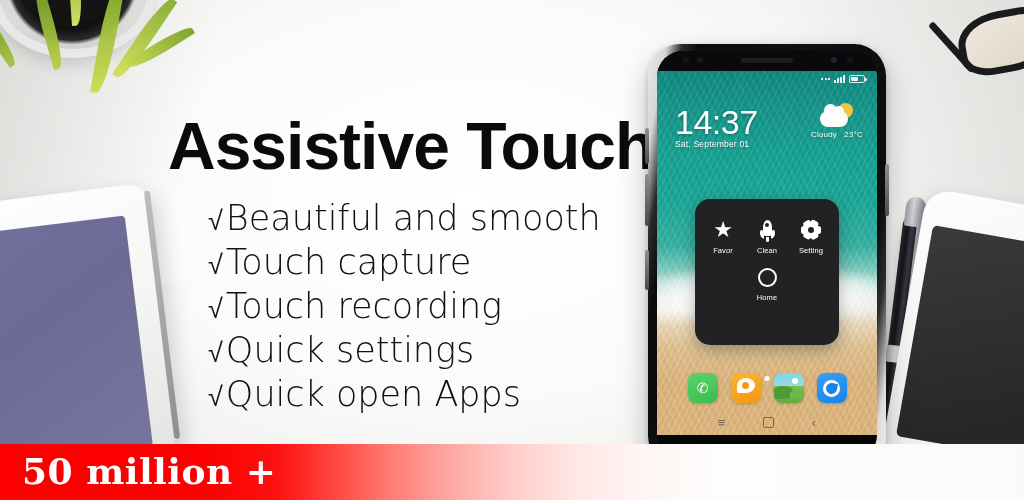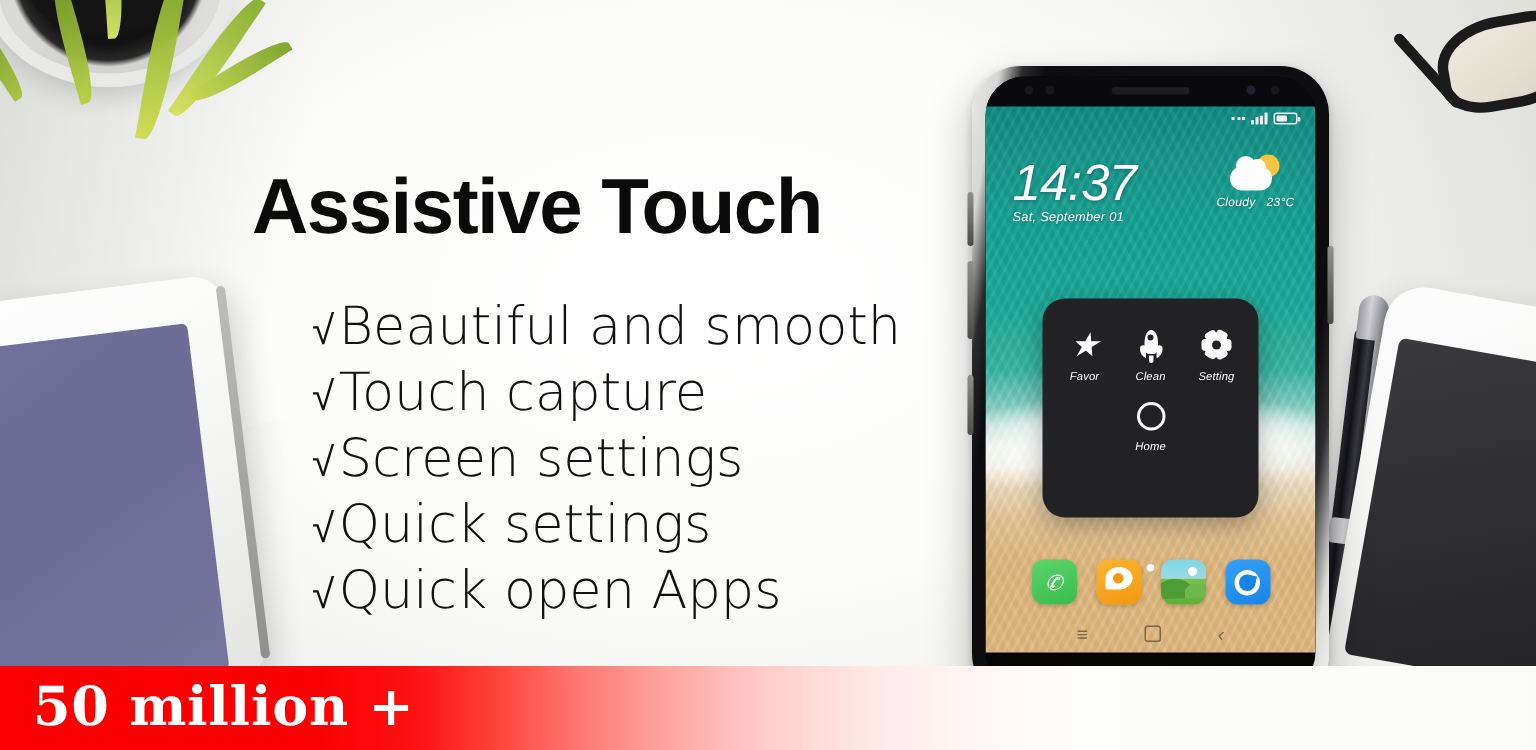--- a/index.html
+++ b/index.html
@@ -133,21 +133,21 @@
     border-radius:5px;
   }
   .wphone-home {
     position:absolute; left:50%; bottom:7px; margin-left:-9px;
     width:18px; height:18px; border:2px solid #d3d3d1; border-radius:50%;
   }
 
   
   .headline {
     position:absolute; left:168px; top:108px;
-    font-size:52px; font-weight:bold; letter-spacing:-1px;
+    font-size:66px; font-weight:bold; letter-spacing:-1px;
     color:#0b0b0b; white-space:nowrap;
     font-family:"Liberation Sans", sans-serif;
   }
   .features { position:absolute; left:208px; top:196px; }
   .feat {
     display:flex; align-items:baseline;
     font-size:35px; color:#111; line-height:1.26;
     font-family:"DejaVu Sans", sans-serif; font-weight:300;
     white-space:nowrap;
   }
@@ -207,21 +207,20 @@
 
   
   .wall {
     position:absolute; left:0; top:20px; right:0; bottom:26px;
     background:
       linear-gradient(180deg,
         #0e8a80 0%, #14968a 10%, #16a395 24%, #1aa898 36%,
         #35b3a3 48%, #8fd3c6 56%, #e6eee6 62%, #f3efe2 66%,
         #ecd9b8 70%, #e2c393 76%, #dfb87f 84%, #dfb87f 100%);
       overflow:hidden;
-      font-style:italic;
   }
   .wall-tex {
     position:absolute; inset:0;
     background:
       repeating-linear-gradient(117deg, rgba(255,255,255,.045) 0 2px, rgba(0,0,0,.03) 2px 5px),
       repeating-linear-gradient(63deg, rgba(255,255,255,.03) 0 3px, rgba(0,0,0,.02) 3px 7px);
   }
   .foam {
     position:absolute; left:-14%; top:53%; width:128%; height:15%;
     background:radial-gradient(ellipse at 50% 50%, rgba(255,255,255,.95) 0%, rgba(255,255,255,.75) 40%, rgba(255,255,255,0) 72%);
@@ -452,21 +451,21 @@
     <div class="feat">
       <span class="tick">√</span>
       <span>Beautiful and smooth</span>
     </div>
     <div class="feat">
       <span class="tick">√</span>
       <span>Touch capture</span>
     </div>
     <div class="feat">
       <span class="tick">√</span>
-      <span>Screen settings</span>
+      <span>Touch recording</span>
     </div>
     <div class="feat">
       <span class="tick">√</span>
       <span>Quick settings</span>
     </div>
     <div class="feat">
       <span class="tick">√</span>
       <span>Quick open Apps</span>
     </div>
   </div>

